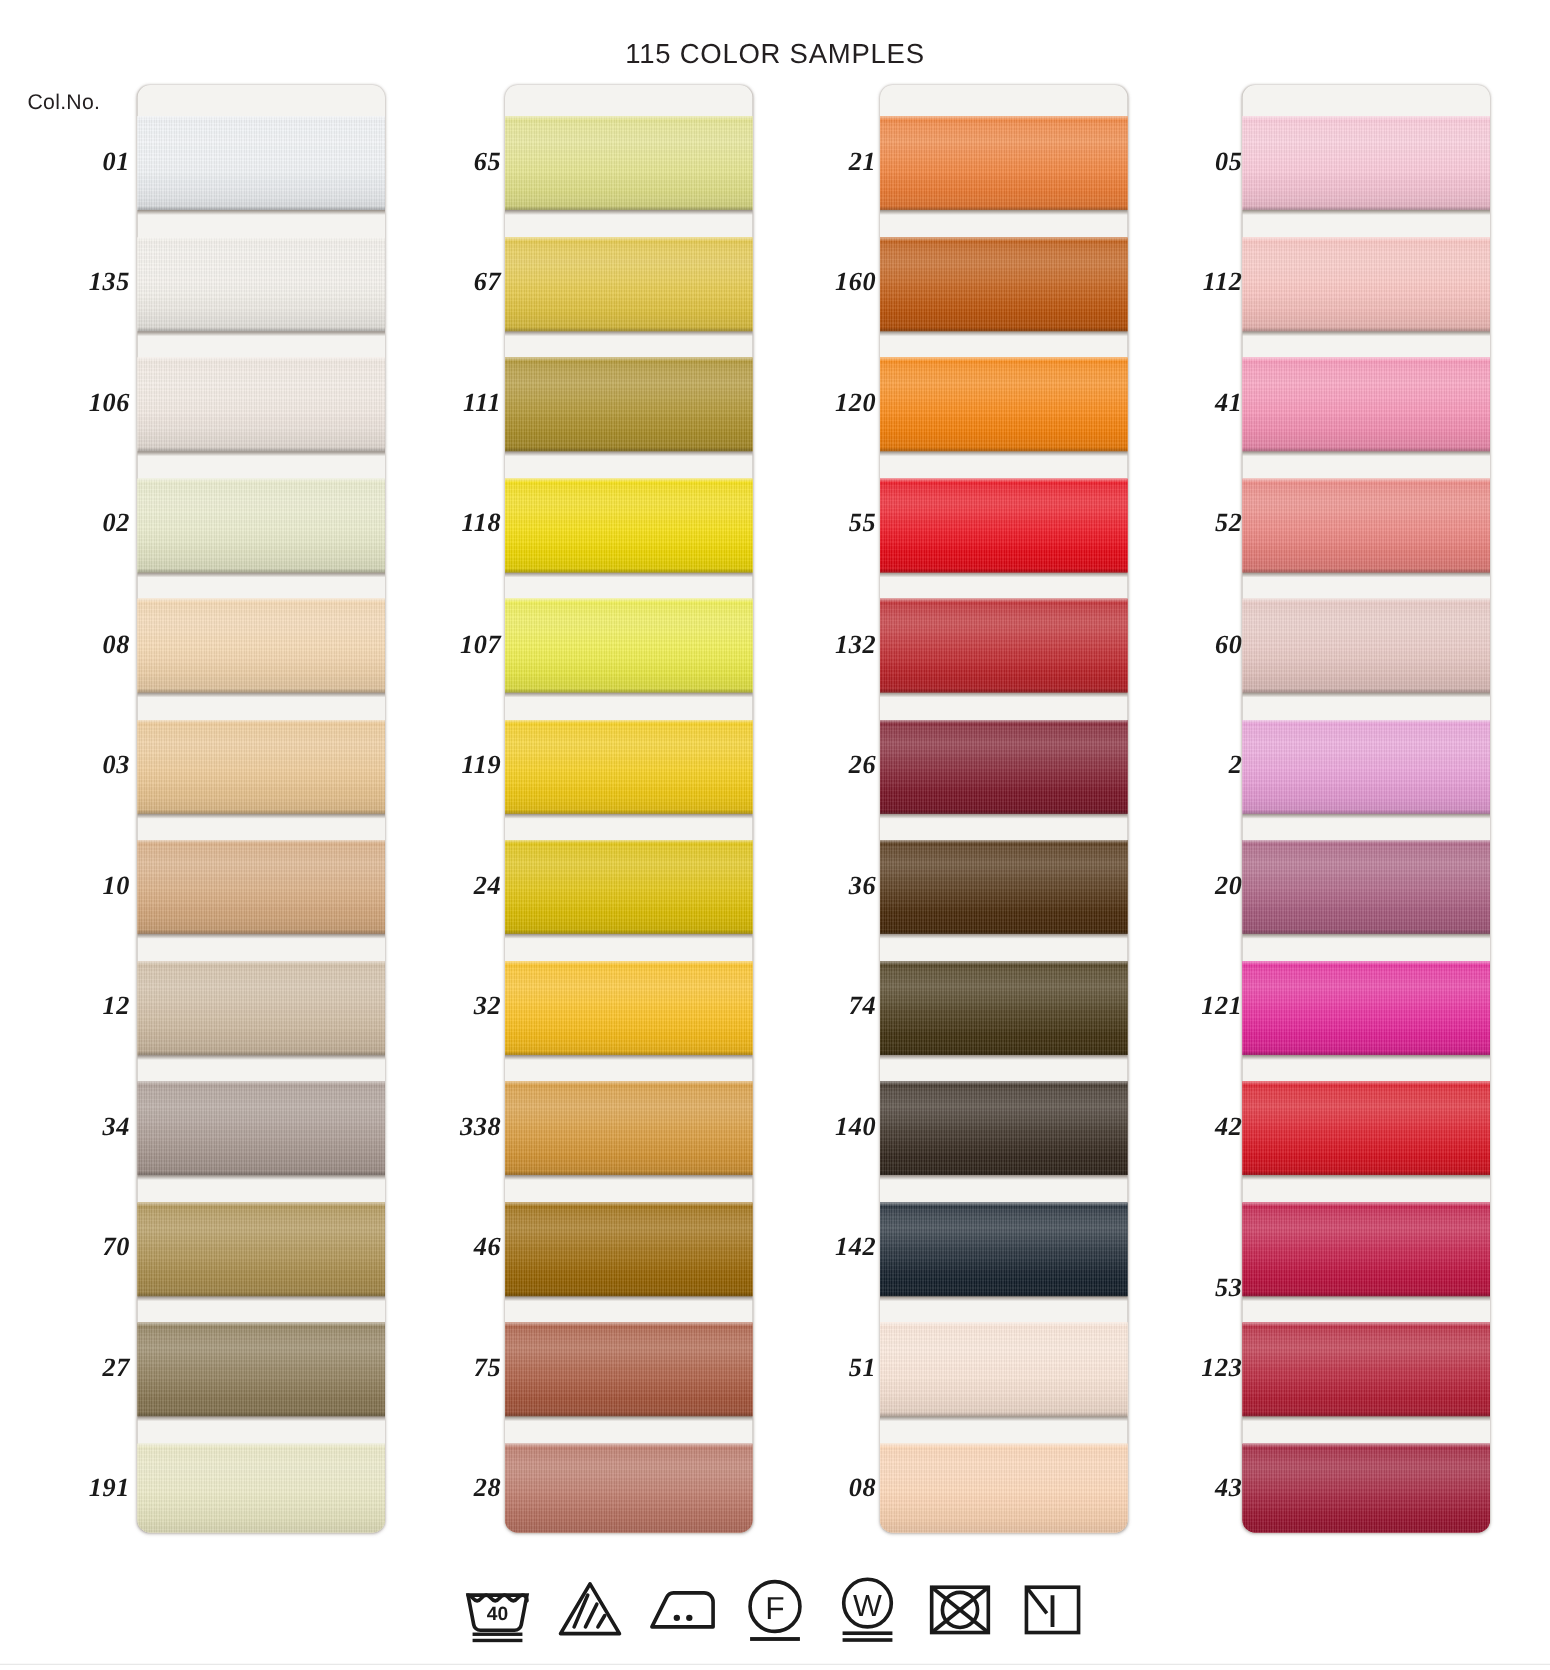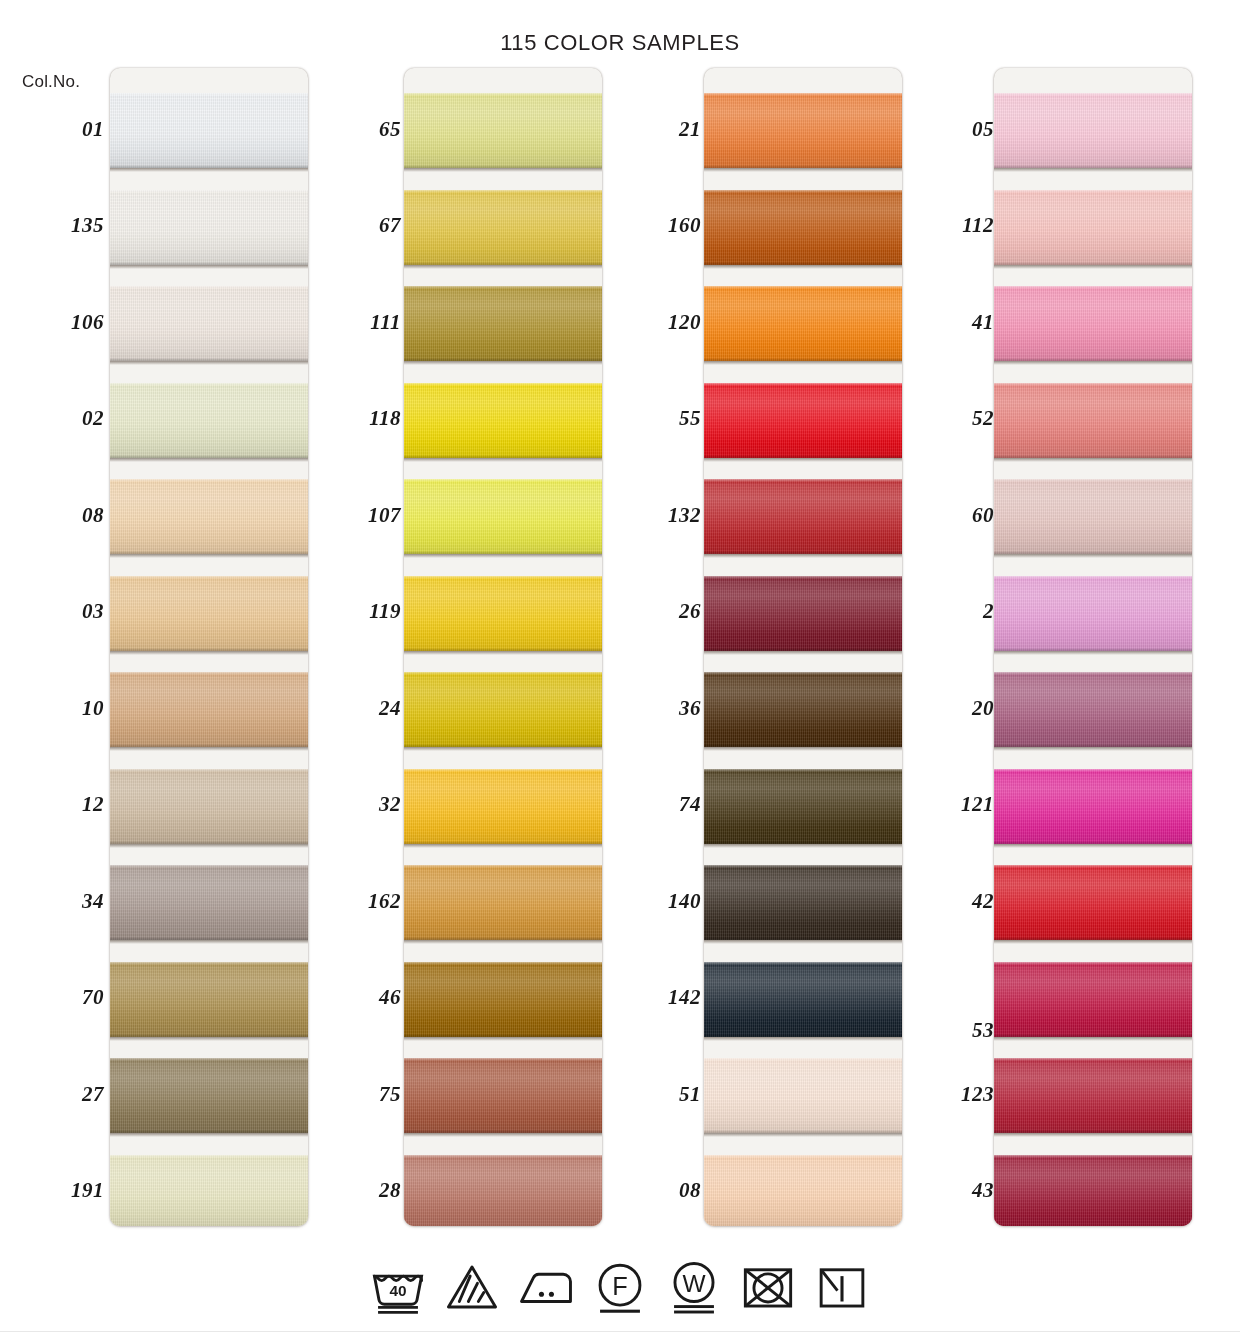--- a/index.html
+++ b/index.html
@@ -235,21 +235,21 @@
     <div class="column col1">
       <div class="labels">
         <div class="lbl" style="top: 48.5px;">65</div>
         <div class="lbl" style="top: 145px;">67</div>
         <div class="lbl" style="top: 241.5px;">111</div>
         <div class="lbl" style="top: 338px;">118</div>
         <div class="lbl" style="top: 434.5px;">107</div>
         <div class="lbl" style="top: 531px;">119</div>
         <div class="lbl" style="top: 627.5px;">24</div>
         <div class="lbl" style="top: 724px;">32</div>
-        <div class="lbl" style="top: 820.5px;">162</div>
+        <div class="lbl" style="top: 820.5px;">338</div>
         <div class="lbl" style="top: 917px;">46</div>
         <div class="lbl" style="top: 1013.5px;">75</div>
         <div class="lbl" style="top: 1110px;">28</div>
       </div>
       <div class="card">
         <div class="ribbon" title="65" style="top: 25px; height: 75px; background: rgb(226, 226, 135);">
           <div class="face" style="background: rgb(226, 226, 135);"></div>
           <div class="edge-t"></div>
           <div class="edge-b"></div>
           <div class="shadow-b"></div>

